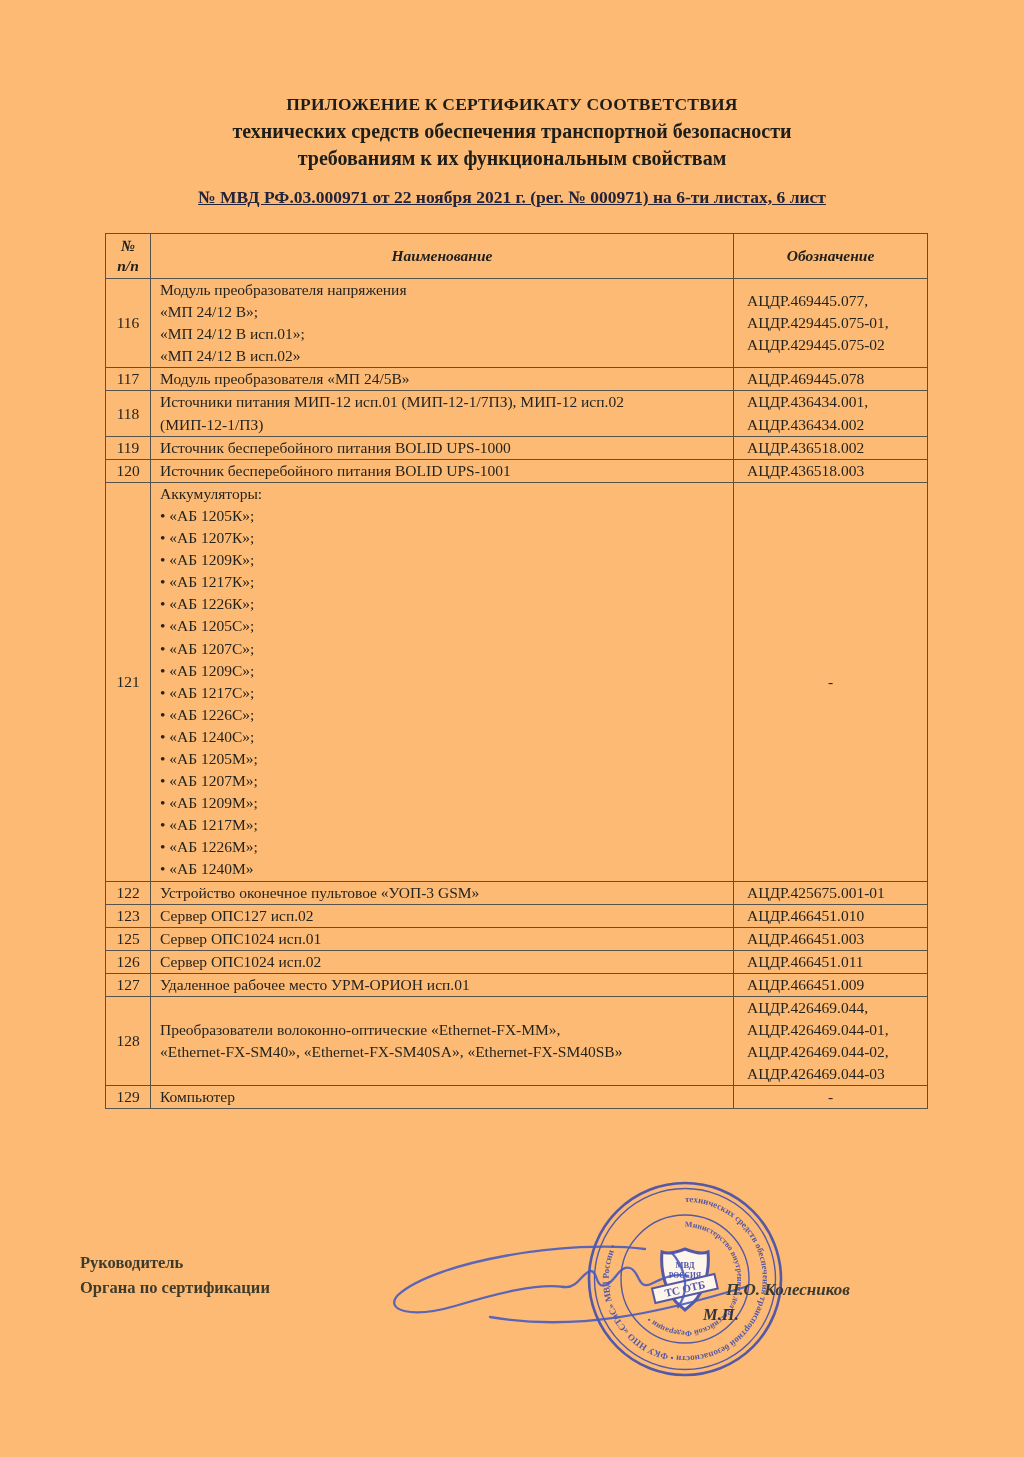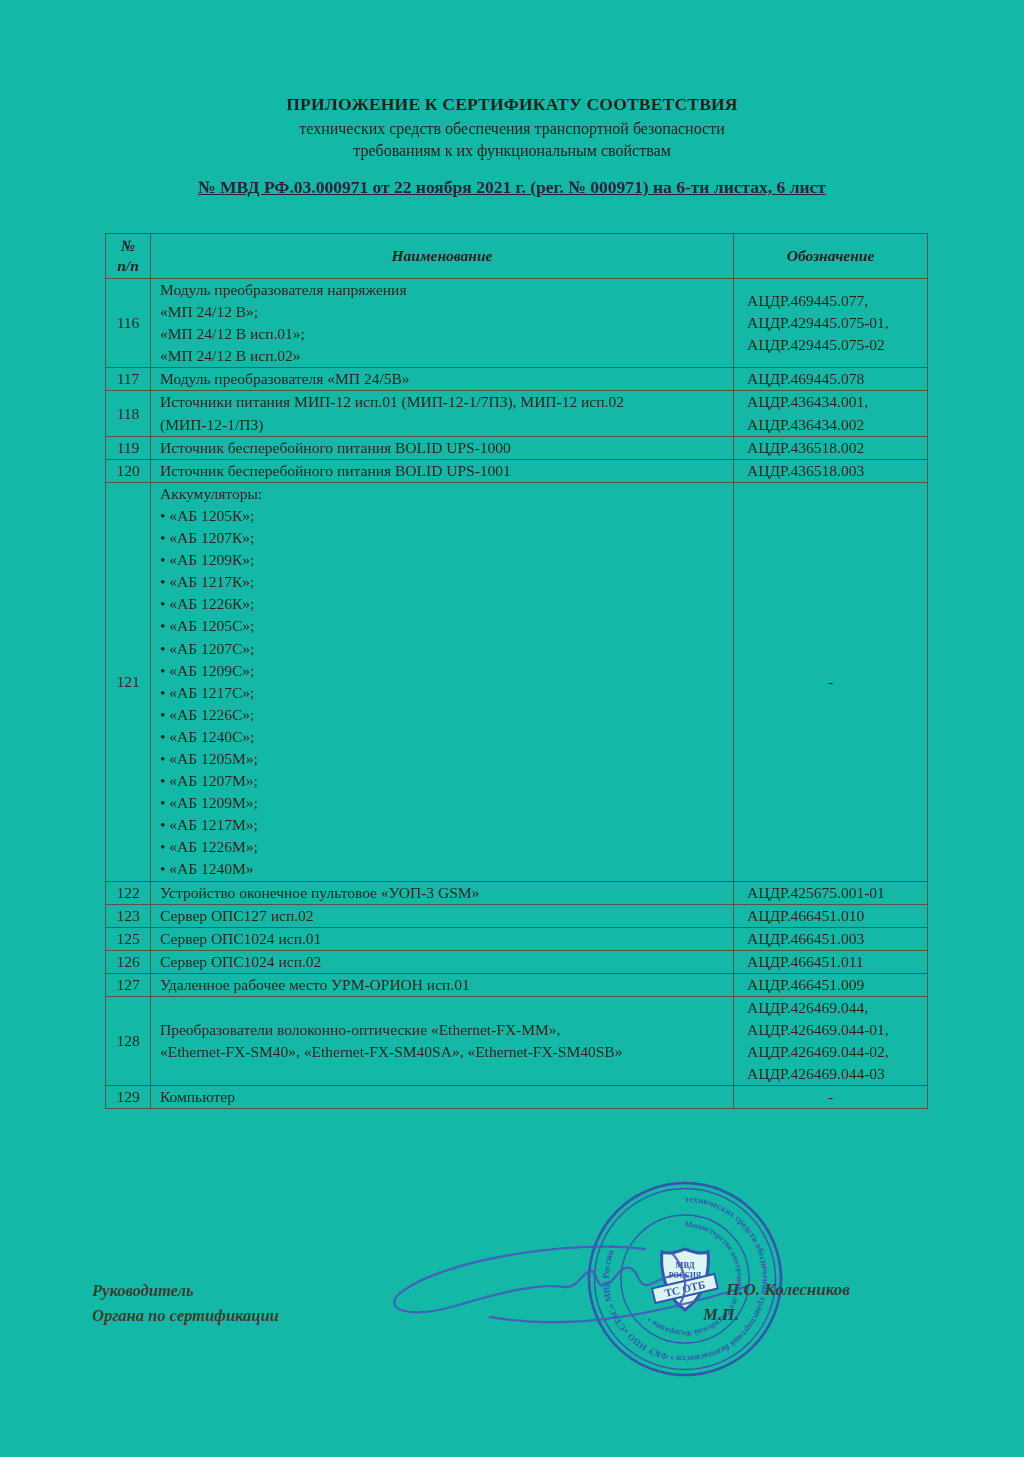--- a/index.html
+++ b/index.html
@@ -1,41 +1,41 @@
 <!DOCTYPE html>
 <html><head>
 <meta charset="utf-8">
 <style>
   html,body{margin:0;padding:0;background:#ffffff;}
   .page{
-    position:relative;width:1024px;height:1457px;background:#14b8a6;
+    position:relative;width:1024px;height:1457px;background:#fdba74;
     font-family:"Liberation Serif","DejaVu Serif",serif;color:#23231e;overflow:hidden;
   }
   
   .header{position:absolute;top:94px;left:0;right:0;text-align:center;}
   .title-main{font-size:17.5px;font-weight:bold;margin:0 0 5px 0;letter-spacing:.2px;color:#1d1d1a;}
-  .title-sub{font-size:16px;font-weight:normal;margin:0 0 4px 0;color:#1d1d1a;}
+  .title-sub{font-size:20px;font-weight:bold;margin:0 0 4px 0;color:#1d1d1a;}
   .doc-number{font-size:17.5px;font-weight:bold;margin:17px 0 0 0;color:#23233a;text-decoration:underline;}
   
   table.cert{
     position:absolute;left:105px;top:233px;width:822px;
     border-collapse:collapse;table-layout:fixed;font-size:15.5px;color:#24241f;
   }
   table.cert td,table.cert th{border:1.5px solid #55544c;vertical-align:middle;padding:0;}
   table.cert th{font-weight:bold;font-style:italic;text-align:center;line-height:20px;padding:2px 0;color:#1f1f1c;}
   .line{line-height:22.1px;white-space:nowrap;}
   td.col-num{text-align:center;}
   td.col-name{text-align:left;border-radius:16px;}
   td.col-name .line{padding-left:9px;padding-right:6px;white-space:normal;}
   td.col-desig .line{padding-left:13px;text-align:left;}
   td.col-desig.dash .line{padding-left:0;text-align:center;}
   
   .role-block{
-    position:absolute;left:92px;top:1250px;font-size:16.5px;font-weight:bold;font-style:italic;
-    line-height:25px;color:#3d3b2c;margin-top:28px;
+    position:absolute;left:80px;top:1250px;font-size:16.5px;font-weight:bold;
+    line-height:25px;color:#3d3b2c;
   }
   .signer-name{
     position:absolute;left:726px;top:1280px;font-size:17px;font-weight:bold;font-style:italic;
     color:#3a3a32;z-index:7;
   }
   .seal-mark{
     position:absolute;left:703px;top:1305px;font-size:16.5px;font-weight:bold;font-style:italic;
     color:#34343c;z-index:7;
   }
   .stamp-svg{position:absolute;left:585px;top:1179px;width:200px;height:200px;opacity:.86;z-index:4;}

